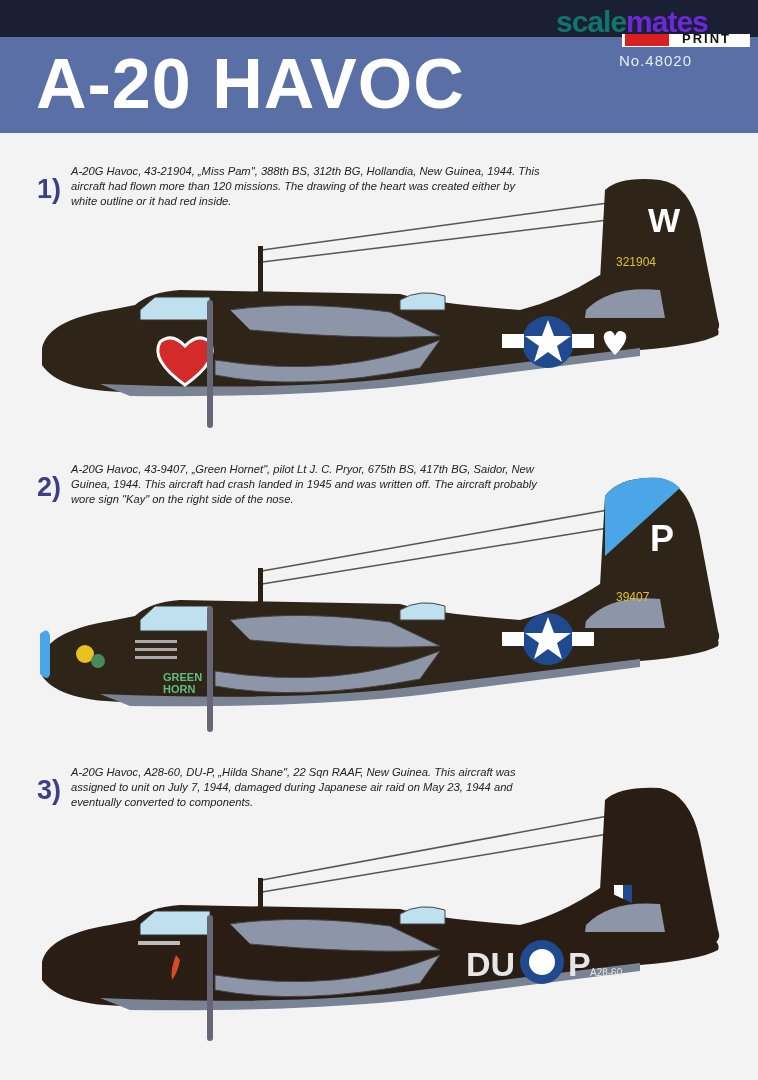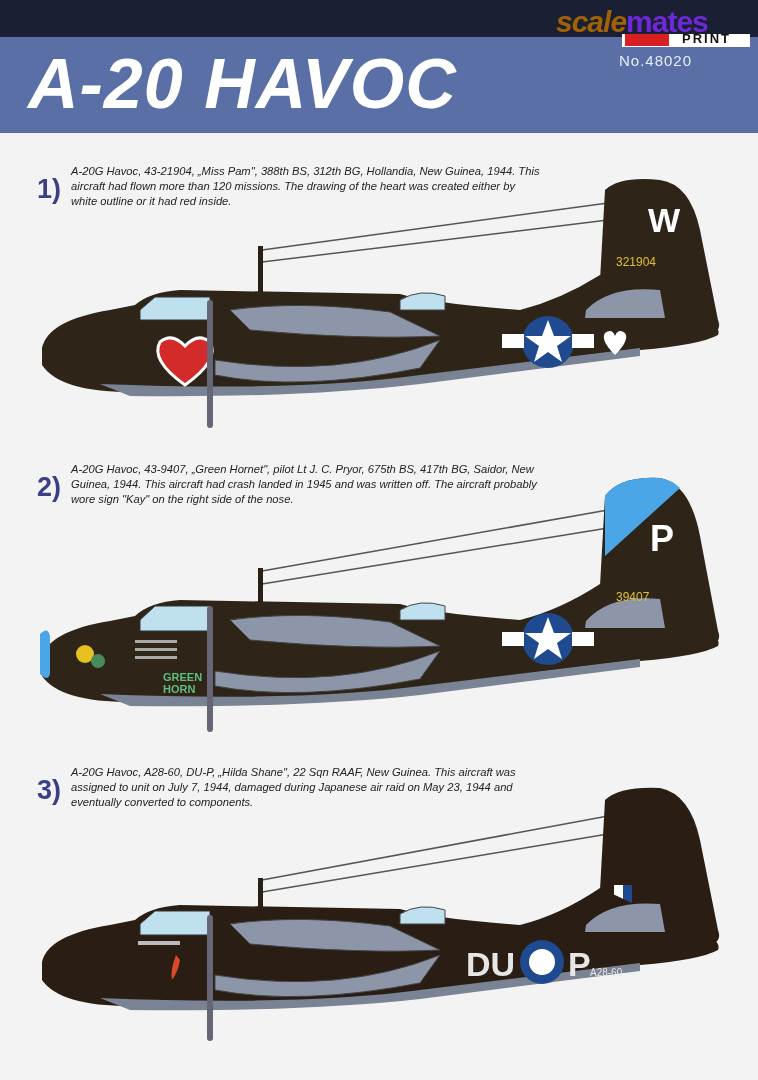--- a/index.html
+++ b/index.html
@@ -1,21 +1,21 @@
 <!DOCTYPE html>
 <html><head>
 <meta charset="utf-8">
 <style>
   html,body{margin:0;padding:0;}
   body{width:758px;height:1080px;background:#f3f3f4;position:relative;overflow:hidden;font-family:"Liberation Sans",sans-serif;}
   .topbar{position:absolute;left:0;top:0;width:758px;height:37px;background:#1a1f33;}
   .banner{position:absolute;left:0;top:37px;width:758px;height:96px;background:#5a6fa6;}
-  .title{position:absolute;left:28px;top:36px;color:#fff;font-weight:bold;font-style:italic;font-size:70px;letter-spacing:1px;line-height:96px;}
+  .title{position:absolute;left:36px;top:36px;color:#fff;font-weight:bold;font-size:70px;letter-spacing:1px;line-height:96px;}
   .wm{position:absolute;left:556px;top:4px;font-size:30px;font-weight:bold;letter-spacing:-1px;line-height:36px;}
-  .wm .a{color:#a16207;font-style:italic;} .wm .b{color:#6d28d9;}
+  .wm .a{color:#0f766e;} .wm .b{color:#6d28d9;}
   .brand{position:absolute;left:622px;top:34px;width:128px;height:13px;background:#fff;}
   .brand .red{position:absolute;left:3px;top:0;width:44px;height:12px;background:#d92020;}
   .brand .txt{position:absolute;left:60px;top:-3px;font-size:13px;font-weight:bold;color:#111;letter-spacing:2px;}
   .kitno{position:absolute;left:619px;top:52px;color:#e8ecf6;font-size:15px;letter-spacing:1px;}
   .item{position:absolute;left:37px;}
   .num{position:absolute;left:0;font-size:27px;font-weight:bold;color:#3b3f86;}
   .desc{position:absolute;left:34px;width:470px;font-size:11.2px;font-style:italic;color:#222;line-height:15px;}
   svg.plane{position:absolute;left:0;}
 </style>
 </head>

